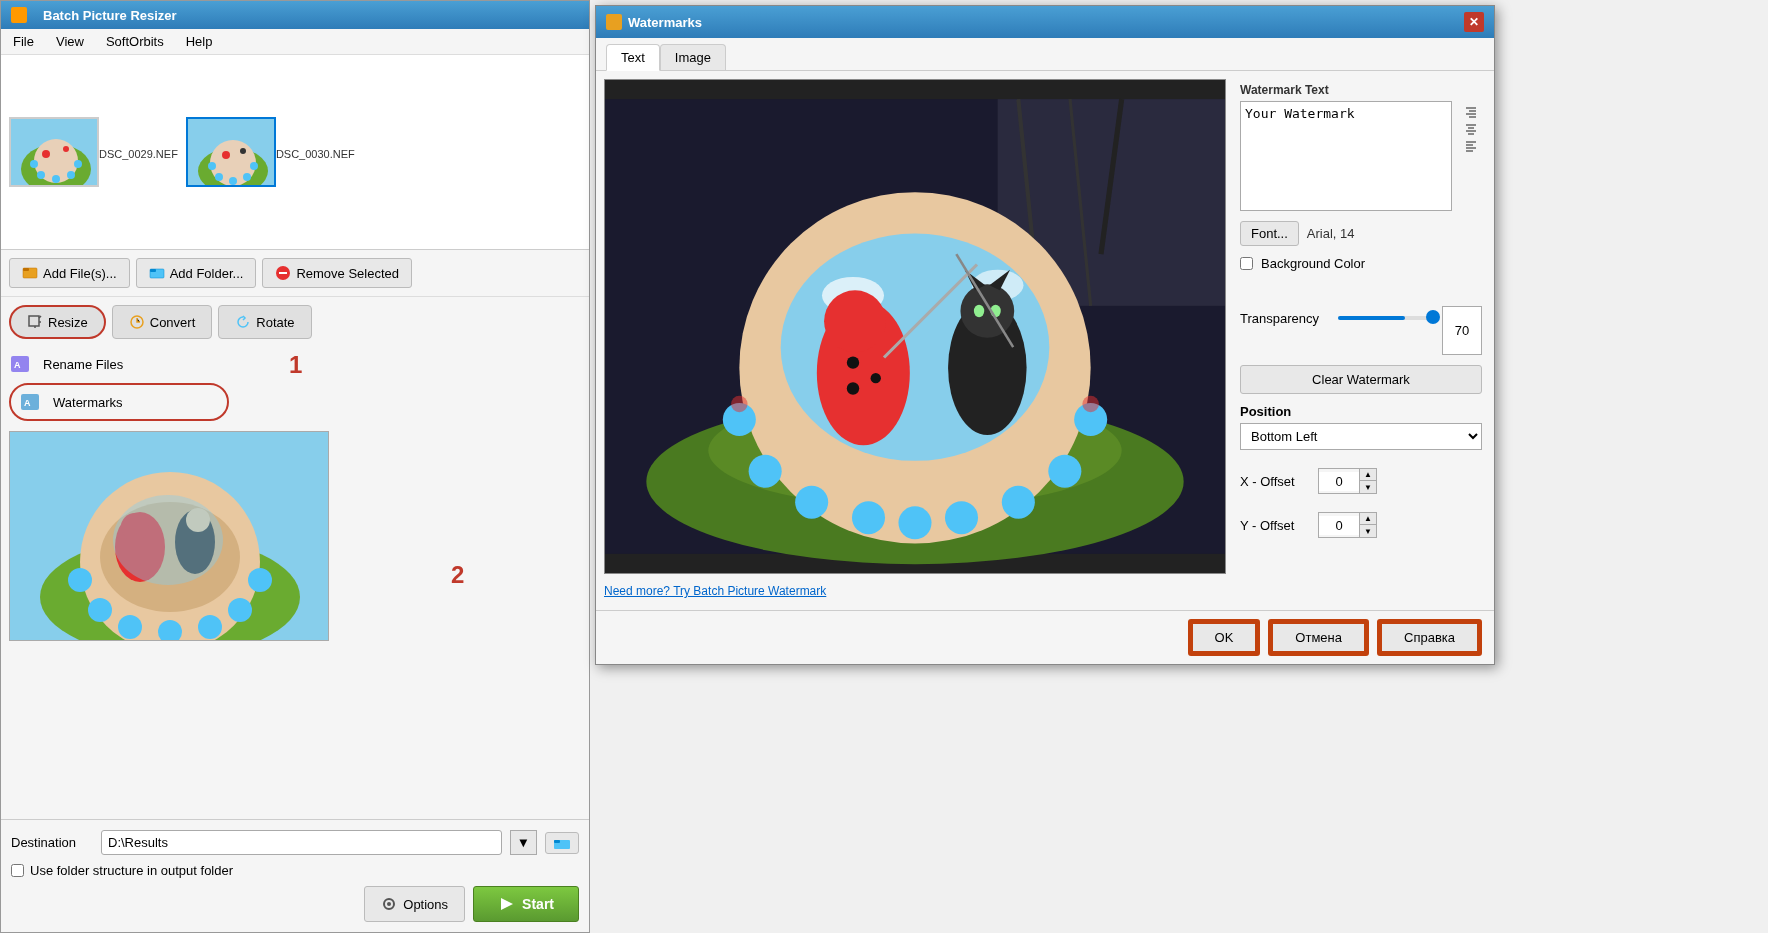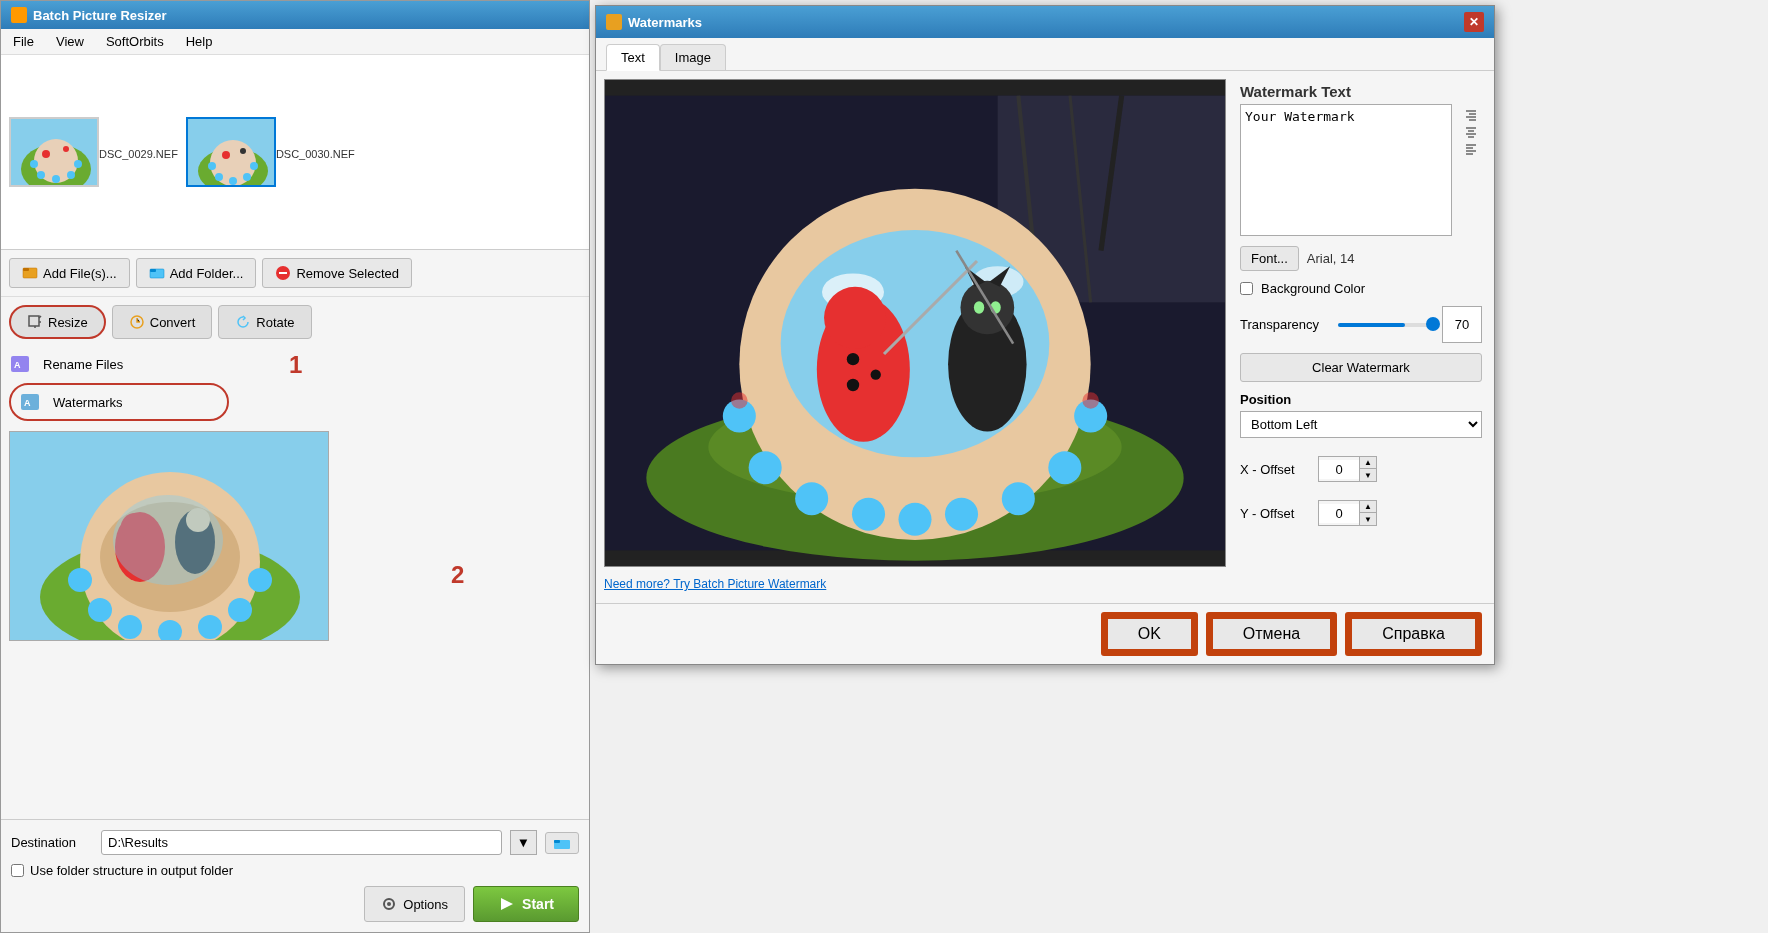--- a/index.html
+++ b/index.html
@@ -16,21 +16,21 @@
       display: flex;
       flex-direction: column;
     }
 
     .title-bar {
       background: linear-gradient(to bottom, #4a9fd4, #2e7cb8);
       color: white;
       padding: 6px 10px;
       display: flex;
       align-items: center;
-      gap: 6px;
+      gap: 16px;
       font-size: 13px;
       font-weight: 600;
     }
 
     .title-bar-icon {
       width: 16px; height: 16px;
       background: #f90;
       border-radius: 2px;
     }
 
@@ -335,29 +335,29 @@
     
     .dialog-right {
       width: 250px;
       display: flex;
       flex-direction: column;
       gap: 10px;
       padding: 4px;
     }
 
     .section-label {
-      font-size: 15px;
+      font-size: 12px;
       font-weight: 600;
       color: #333;
       margin-bottom: 4px;
     }
 
     .watermark-textarea {
       width: 100%;
-      height: 132px;
+      height: 110px;
       border: 1px solid #aaa;
       padding: 4px;
       font-size: 13px;
       resize: none;
       background: white;
     }
 
     .text-align-icons {
       display: flex;
       flex-direction: column;
@@ -425,25 +425,26 @@
       position: absolute;
       top: -6px; right: -6px;
       width: 14px; height: 14px;
       background: #0078d7;
       border-radius: 50%;
       cursor: pointer;
     }
 
     .transparency-value {
       width: 40px;
-      padding: 10px 4px;
+      padding: 16px 4px;
       border: 1px solid #aaa;
       text-align: center;
       font-size: 13px;
       background: white;
+      margin-top: 25px;
     }
 
     .clear-watermark-btn {
       padding: 6px 10px;
       background: #e8e8e8;
       border: 1px solid #bbb;
       border-radius: 3px;
       cursor: pointer;
       font-size: 13px;
       text-align: center;
@@ -512,25 +513,25 @@
     .dialog-footer {
       padding: 8px 12px;
       border-top: 1px solid #ccc;
       display: flex;
       justify-content: flex-end;
       gap: 8px;
       background: #f5f5f5;
     }
 
     .dialog-btn {
-      padding: 6px 30px;
-      border: 7px solid #c2410c;
+      padding: 6px 22px;
+      border: 5px solid #c2410c;
       border-radius: 3px;
       cursor: pointer;
-      font-size: 16px;
+      font-size: 13px;
       background: #e8e8e8;
     }
 
     .dialog-btn.primary {
       background: #e8e8e8;
     }
 
     
     .rename-row {
       display: flex;

